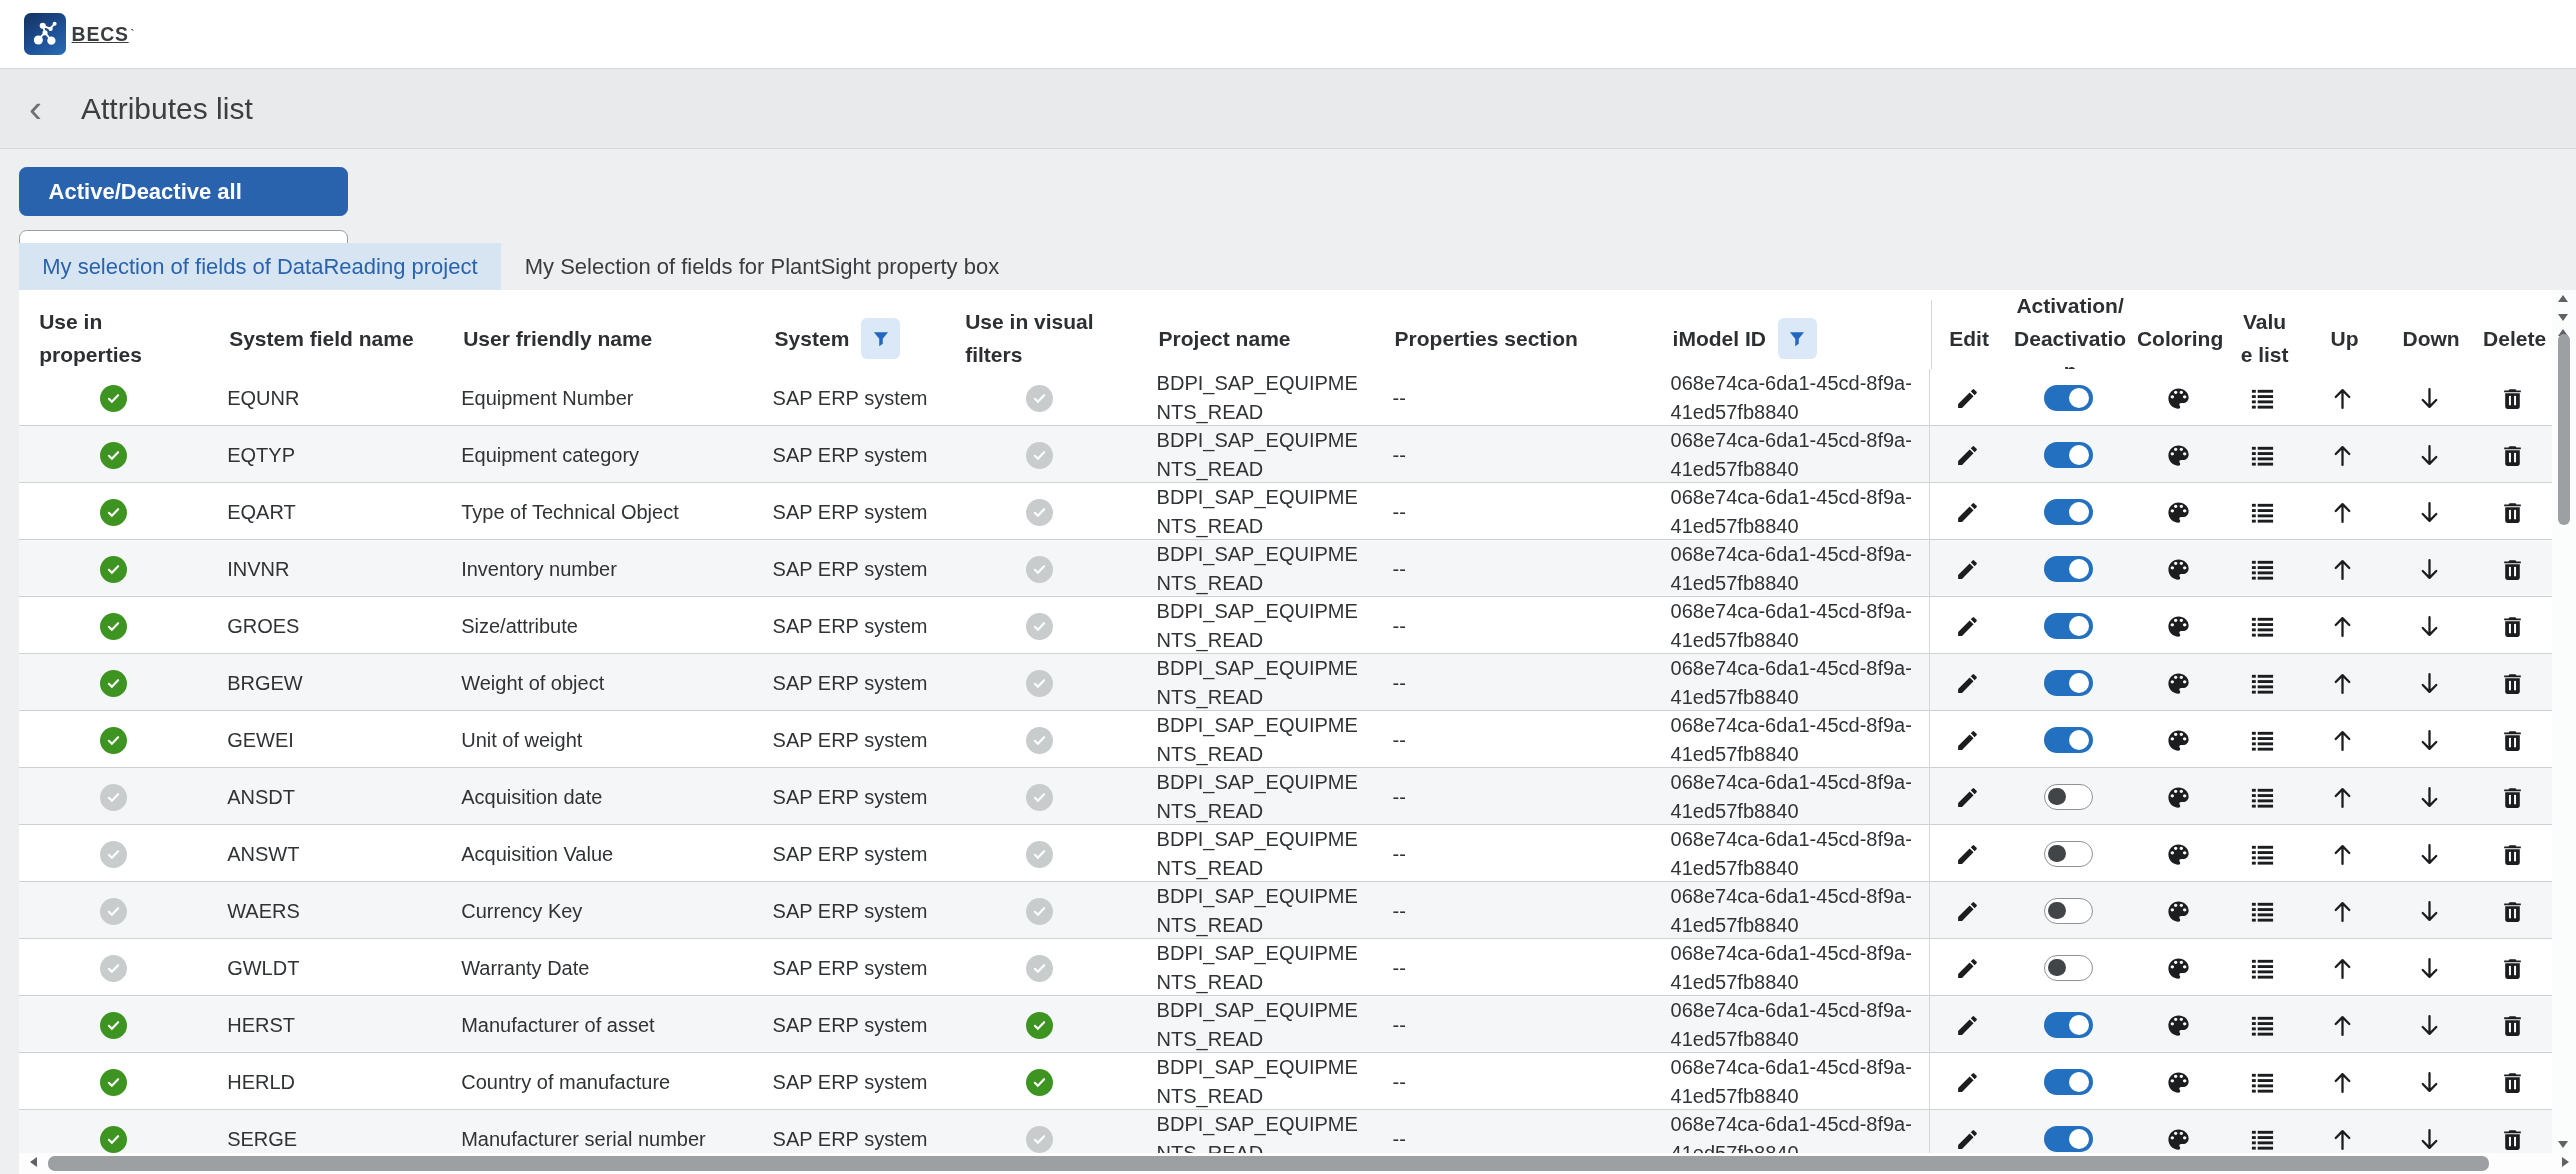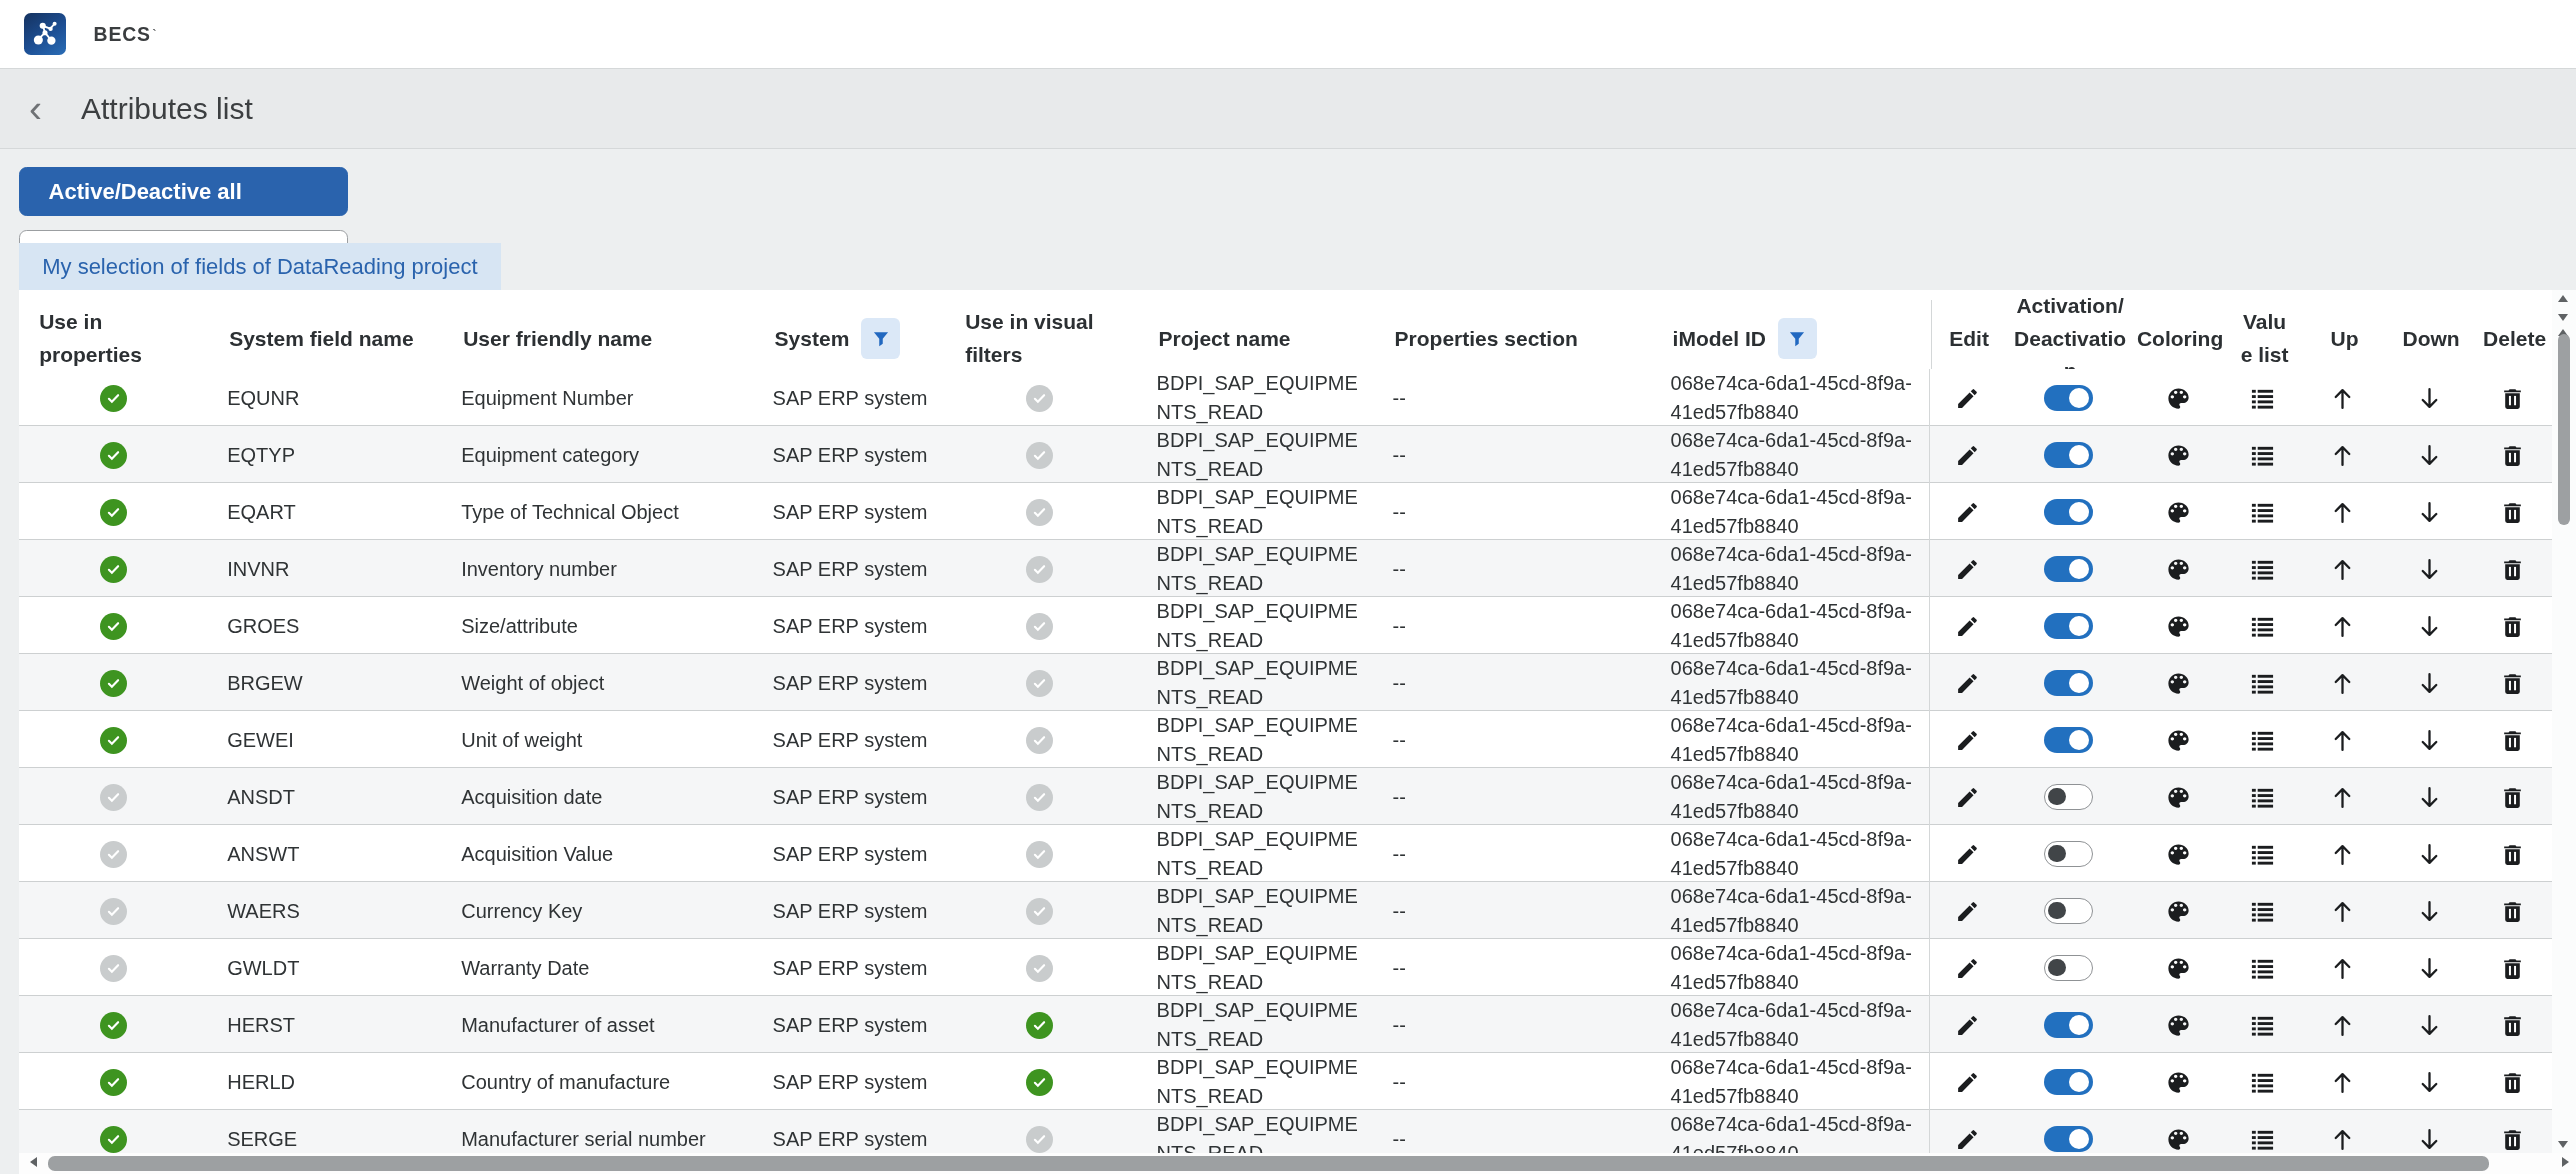--- a/index.html
+++ b/index.html
@@ -5,21 +5,21 @@
   * { margin:0; padding:0; box-sizing:border-box; }
   html,body { width:2576px; height:1175px; overflow:hidden; background:#edeff0;
               font-family:"Liberation Sans", sans-serif; }
   .stage { position:relative; width:2576px; height:1175px; }
 
   
   .topbar { position:absolute; left:0; top:0; width:100%; height:68px; background:#ffffff;
             display:flex; align-items:center; padding-left:23.6px; }
   .logo { width:42px; height:42px; border-radius:6.8px; background:linear-gradient(145deg,#15325f 0%,#1d4f94 55%,#2a6db6 100%);
           display:flex; align-items:center; justify-content:center; }
-  .brand-txt { margin-left:28px; font-size:19.4px; font-weight:700; letter-spacing:0.8px; color:#3a3d3f; }
+  .brand-txt { margin-left:6px; font-size:19.4px; font-weight:700; letter-spacing:0.8px; color:#3a3d3f;text-decoration:underline; }
   .brand-mark { font-size:13.5px; color:#3a3d3f; vertical-align:top; margin-left:1.7px; }
 
   
   .titlebar { position:absolute; left:0; top:68px; width:100%; height:81px; background:#e8eaeb;
               border-top:1.7px solid #d5d8d9; border-bottom:1.7px solid #d5d8d9;
               display:flex; align-items:center; padding-left:29px; }
   .back { font-size:39px; color:#6f7275; line-height:1; width:37px; cursor:pointer; }
   .page-title { font-size:30px; color:#3c3f41; margin-left:15px; }
 
   
@@ -113,20 +113,21 @@
     <span class="page-title">Attributes list</span>
   </div>
 
   <div class="btnrow">
     <button class="btn btn-primary">Active/Deactive all</button>
     <button class="btn btn-secondary">New “DAW calling attribute”</button>
   </div>
 
   <div class="tabs">
     <div class="tab active">My selection of fields of DataReading project</div>
+    <div class="tab">My Selection of fields for PlantSight property box</div>
   </div>
 
   <div class="table">
 
     <div class="thead grid">
       <div class="hcell">
           <span>Use in properties</span>
         </div>
       <div class="hcell">
           <span>System field name</span>

